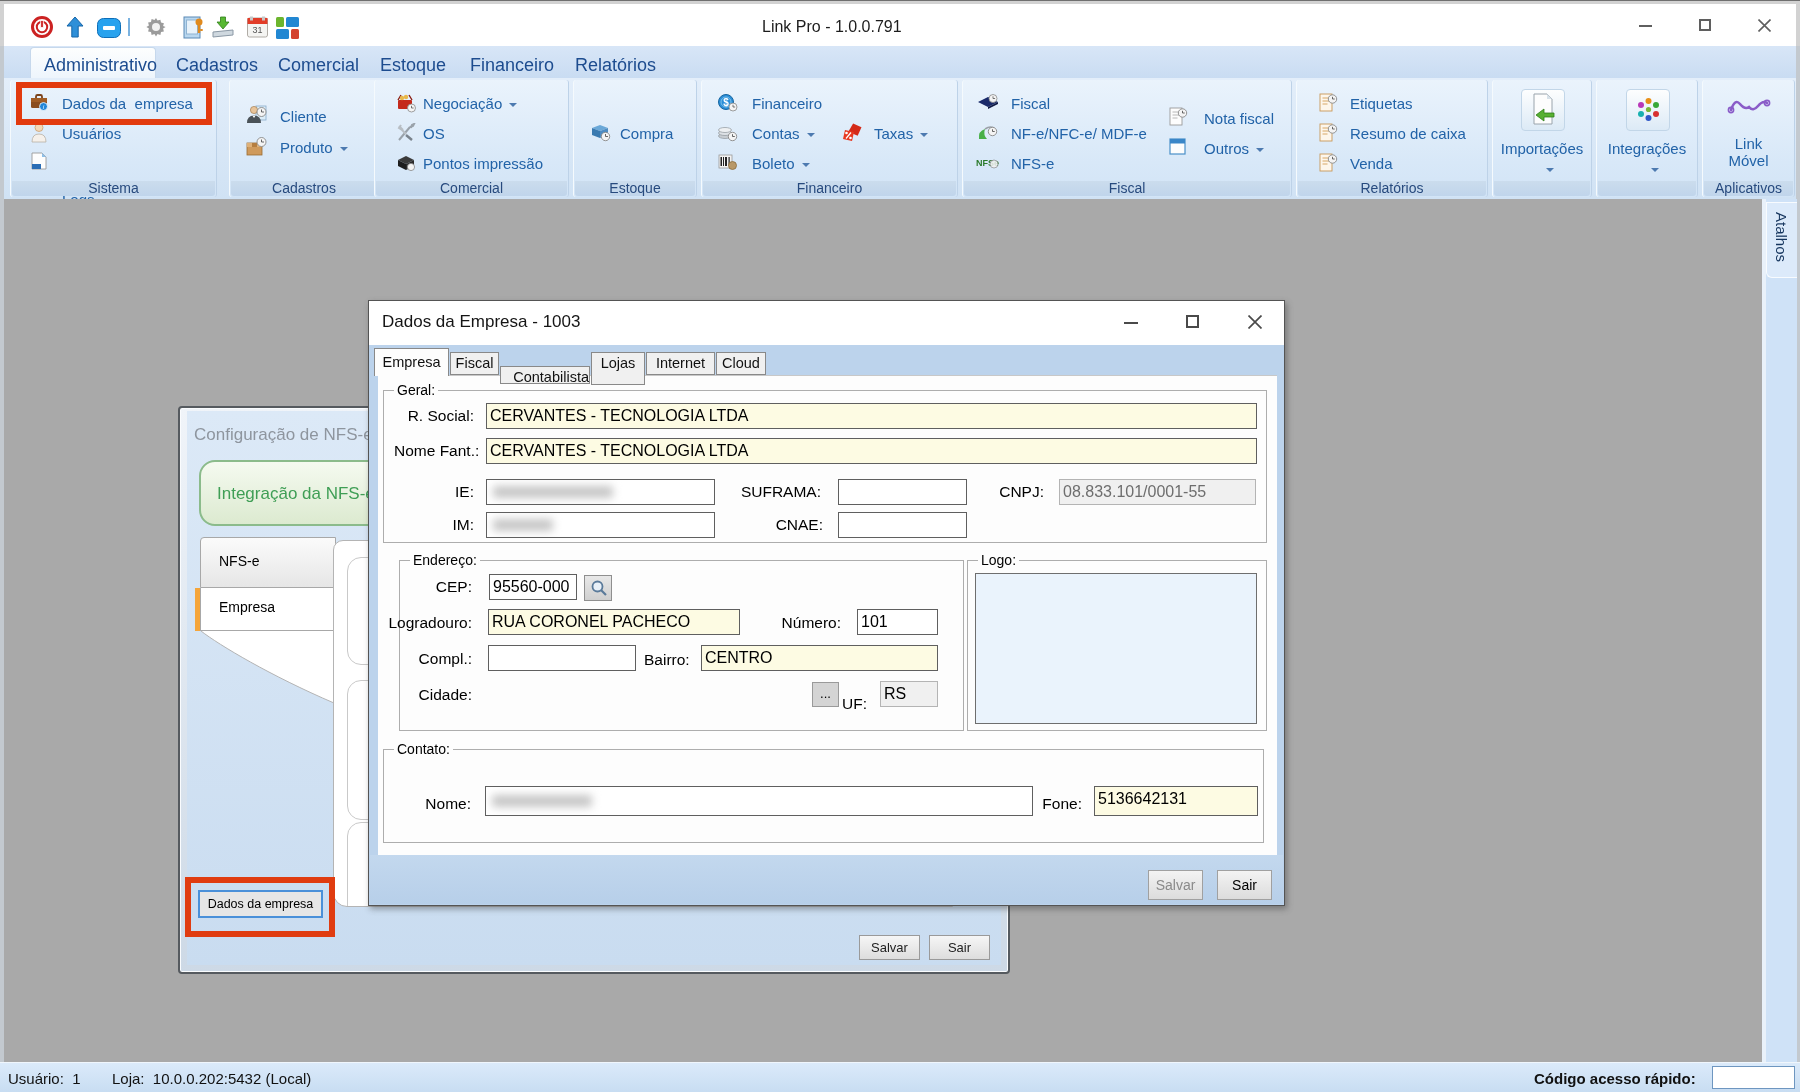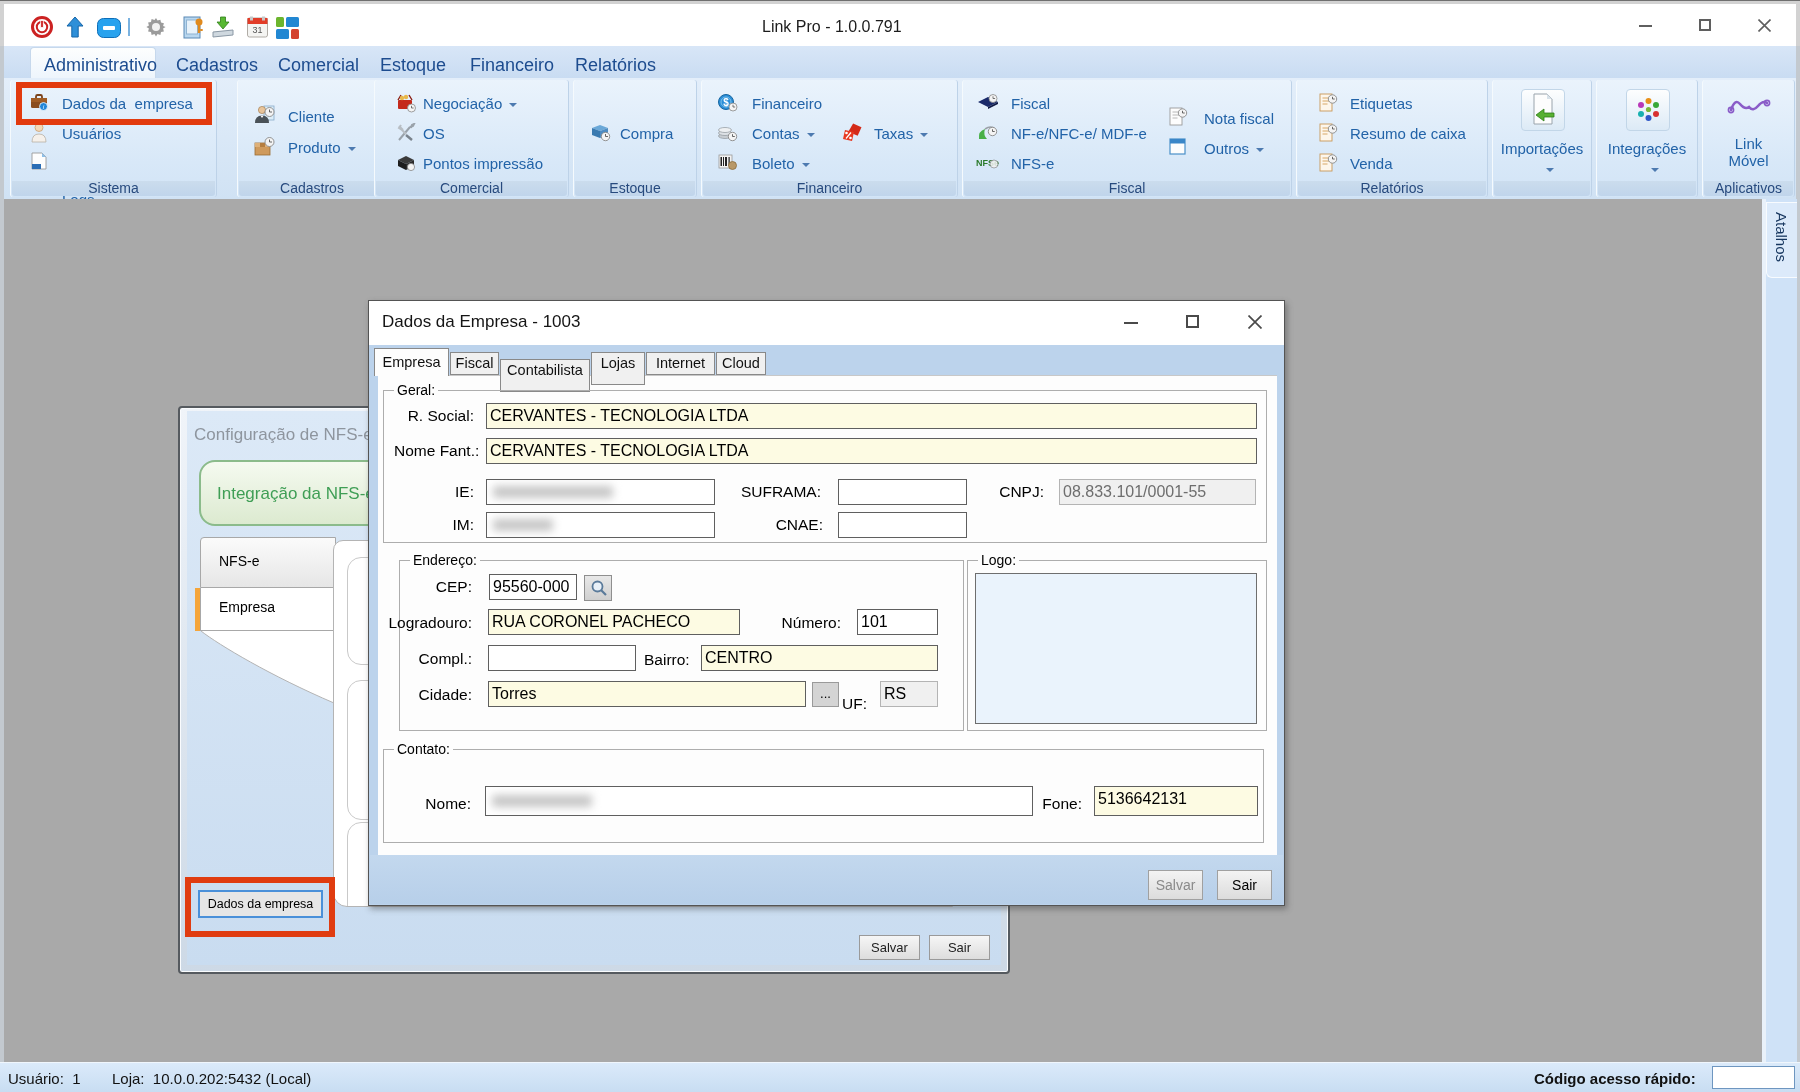--- a/index.html
+++ b/index.html
@@ -159,21 +159,21 @@
         <path d="M2 1 h10 l4 4 v12 h-14 z" fill="#fdfdfd" stroke="#9a9a9a" stroke-width="0.9"></path>
         <path d="M12 1 l4 4 h-4 z" fill="#8fc0e8"></path>
         <rect x="2" y="12" width="9" height="5" fill="#2a6db5"></rect>
       </svg>
     <div class="ritem" style="left:51px; top:15px;">Dados da&nbsp; empresa</div>
     <div class="ritem" style="left:51px; top:45px;">Usuários</div>
     <div class="ritem" style="left:51px; top:75px;margin-top:36px;">Logs<span class="drop"></span></div>
     <div class="rfooter">Sistema</div>
     <div style="position:absolute; left:5px; top:2px; width:196px; height:43px; border:6px solid #e23a0e;"></div>
   </div>
-  <div class="rgroup" style="left:236px; width:150px;">
+  <div class="rgroup" style="left:228px; width:150px;">
     <svg class="icon16" style="left:16px; top:24px; width:22px; height:24px;" viewBox="0 0 22 24">
         <rect x="10" y="2" width="10" height="14" fill="#dcedf8" stroke="#88aac8" stroke-width="0.8"></rect>
         <circle cx="8" cy="6" r="3.6" fill="#e8c49a" stroke="#9a7040" stroke-width="0.6"></circle>
         <path d="M1 19 Q1 11.5 8 11.5 Q15 11.5 15 19 Z" fill="#4a5258"></path>
         <path d="M6.5 11.8 L8 14 L9.5 11.8 Z" fill="#fff"></path>
         <circle cx="15.5" cy="8" r="4.5" fill="#f4f4f4" stroke="#888" stroke-width="0.9"></circle>
         <path d="M15.5 5.5 V8 H18" stroke="#555" stroke-width="0.9" fill="none"></path>
       </svg>
     <svg class="icon16" style="left:16px; top:55px; width:22px; height:24px;" viewBox="0 0 22 24">
         <rect x="1" y="8" width="15" height="12" fill="#cf9a5c" stroke="#9a6c32" stroke-width="0.8"></rect>
@@ -405,21 +405,21 @@
     <span style="position:absolute; left:755px; top:21px; width:14px; height:2px; background:#4a4a4a;"></span>
     <span style="position:absolute; left:817px; top:14px; width:13px; height:13px; border:2px solid #4a4a4a;"></span>
     <svg style="position:absolute; left:879px; top:14px;" width="14" height="14">
         <path d="M0.5 0.5 L13.5 13.5 M13.5 0.5 L0.5 13.5" stroke="#4a4a4a" stroke-width="1.7"></path>
       </svg>
   </div>
   <div id="dlg1content"></div>
 
   <div class="dtab" style="left:5px; top:47px; width:75px; height:28px; background:#fdfdfd; border-bottom:none; line-height:26px; z-index:3;">Empresa</div>
   <div class="dtab" style="left:81px; top:51px; width:49px; height:23px; line-height:21px;">Fiscal</div>
-  <div class="dtab" style="left:131px; top:58px; width:90px; height:33px; line-height:21px;">Contabilista</div>
+  <div class="dtab" style="left:131px; top:65px; width:90px; height:18px; line-height:21px;text-align:right;">Contabilista</div>
   <div class="dtab" style="left:222px; top:51px; width:54px; height:33px; line-height:21px;">Lojas</div>
   <div class="dtab" style="left:277px; top:51px; width:69px; height:23px; line-height:21px;">Internet</div>
   <div class="dtab" style="left:347px; top:51px; width:50px; height:23px; line-height:21px;">Cloud</div>
 
   <div class="group" style="left:14px; top:89px; width:884px; height:153px;">
     <div class="glabel" style="left:10px;">Geral:</div>
   </div>
   <div class="lbl" style="right:1445px; top:106px;"></div>
   <div class="lbl" style="left:30px; top:106px; width:75px;">R. Social:</div>
   <div class="inp yellow" style="left:117px; top:102px; width:771px; height:26px;">CERVANTES - TECNOLOGIA LTDA</div>
@@ -453,21 +453,20 @@
     </div>
   <div class="lbl" style="left:18px; top:313px; width:85px;">Logradouro:</div>
   <div class="inp yellow" style="left:119px; top:308px; width:252px; height:26px;">RUA CORONEL PACHECO</div>
   <div class="lbl" style="left:410px; top:313px; width:62px;">Número:</div>
   <div class="inp" style="left:488px; top:308px; width:81px; height:26px;">101</div>
   <div class="lbl" style="left:30px; top:349px; width:73px;">Compl.:</div>
   <div class="inp" style="left:119px; top:344px; width:148px; height:26px;"></div>
   <div class="lbl" style="left:275px; top:350px; width:43px;">Bairro:</div>
   <div class="inp yellow" style="left:332px; top:344px; width:237px; height:26px;">CENTRO</div>
   <div class="lbl" style="left:30px; top:385px; width:73px;">Cidade:</div>
-  <div class="inp yellow" style="left:119px; top:380px; width:318px; height:26px;">Torres</div>
   <div style="position:absolute; left:443px; top:381px; width:27px; height:25px; background:#d4d4d4; border:1px solid #9a9a9a; text-align:center; font-size:13px; line-height:22px;">...</div>
   <div class="lbl" style="left:455px; top:394px; width:43px;">UF:</div>
   <div class="inp gray" style="left:511px; top:380px; width:58px; height:26px; color:#000;">RS</div>
 
   <div class="group" style="left:598px; top:259px; width:300px; height:171px;">
     <div class="glabel" style="left:10px;">Logo:</div>
   </div>
   <div style="position:absolute; left:606px; top:272px; width:282px; height:151px; background:#eaf3fc; border:1px solid #6e6e6e;"></div>
 
   <div class="group" style="left:14px; top:448px; width:881px; height:94px;">

